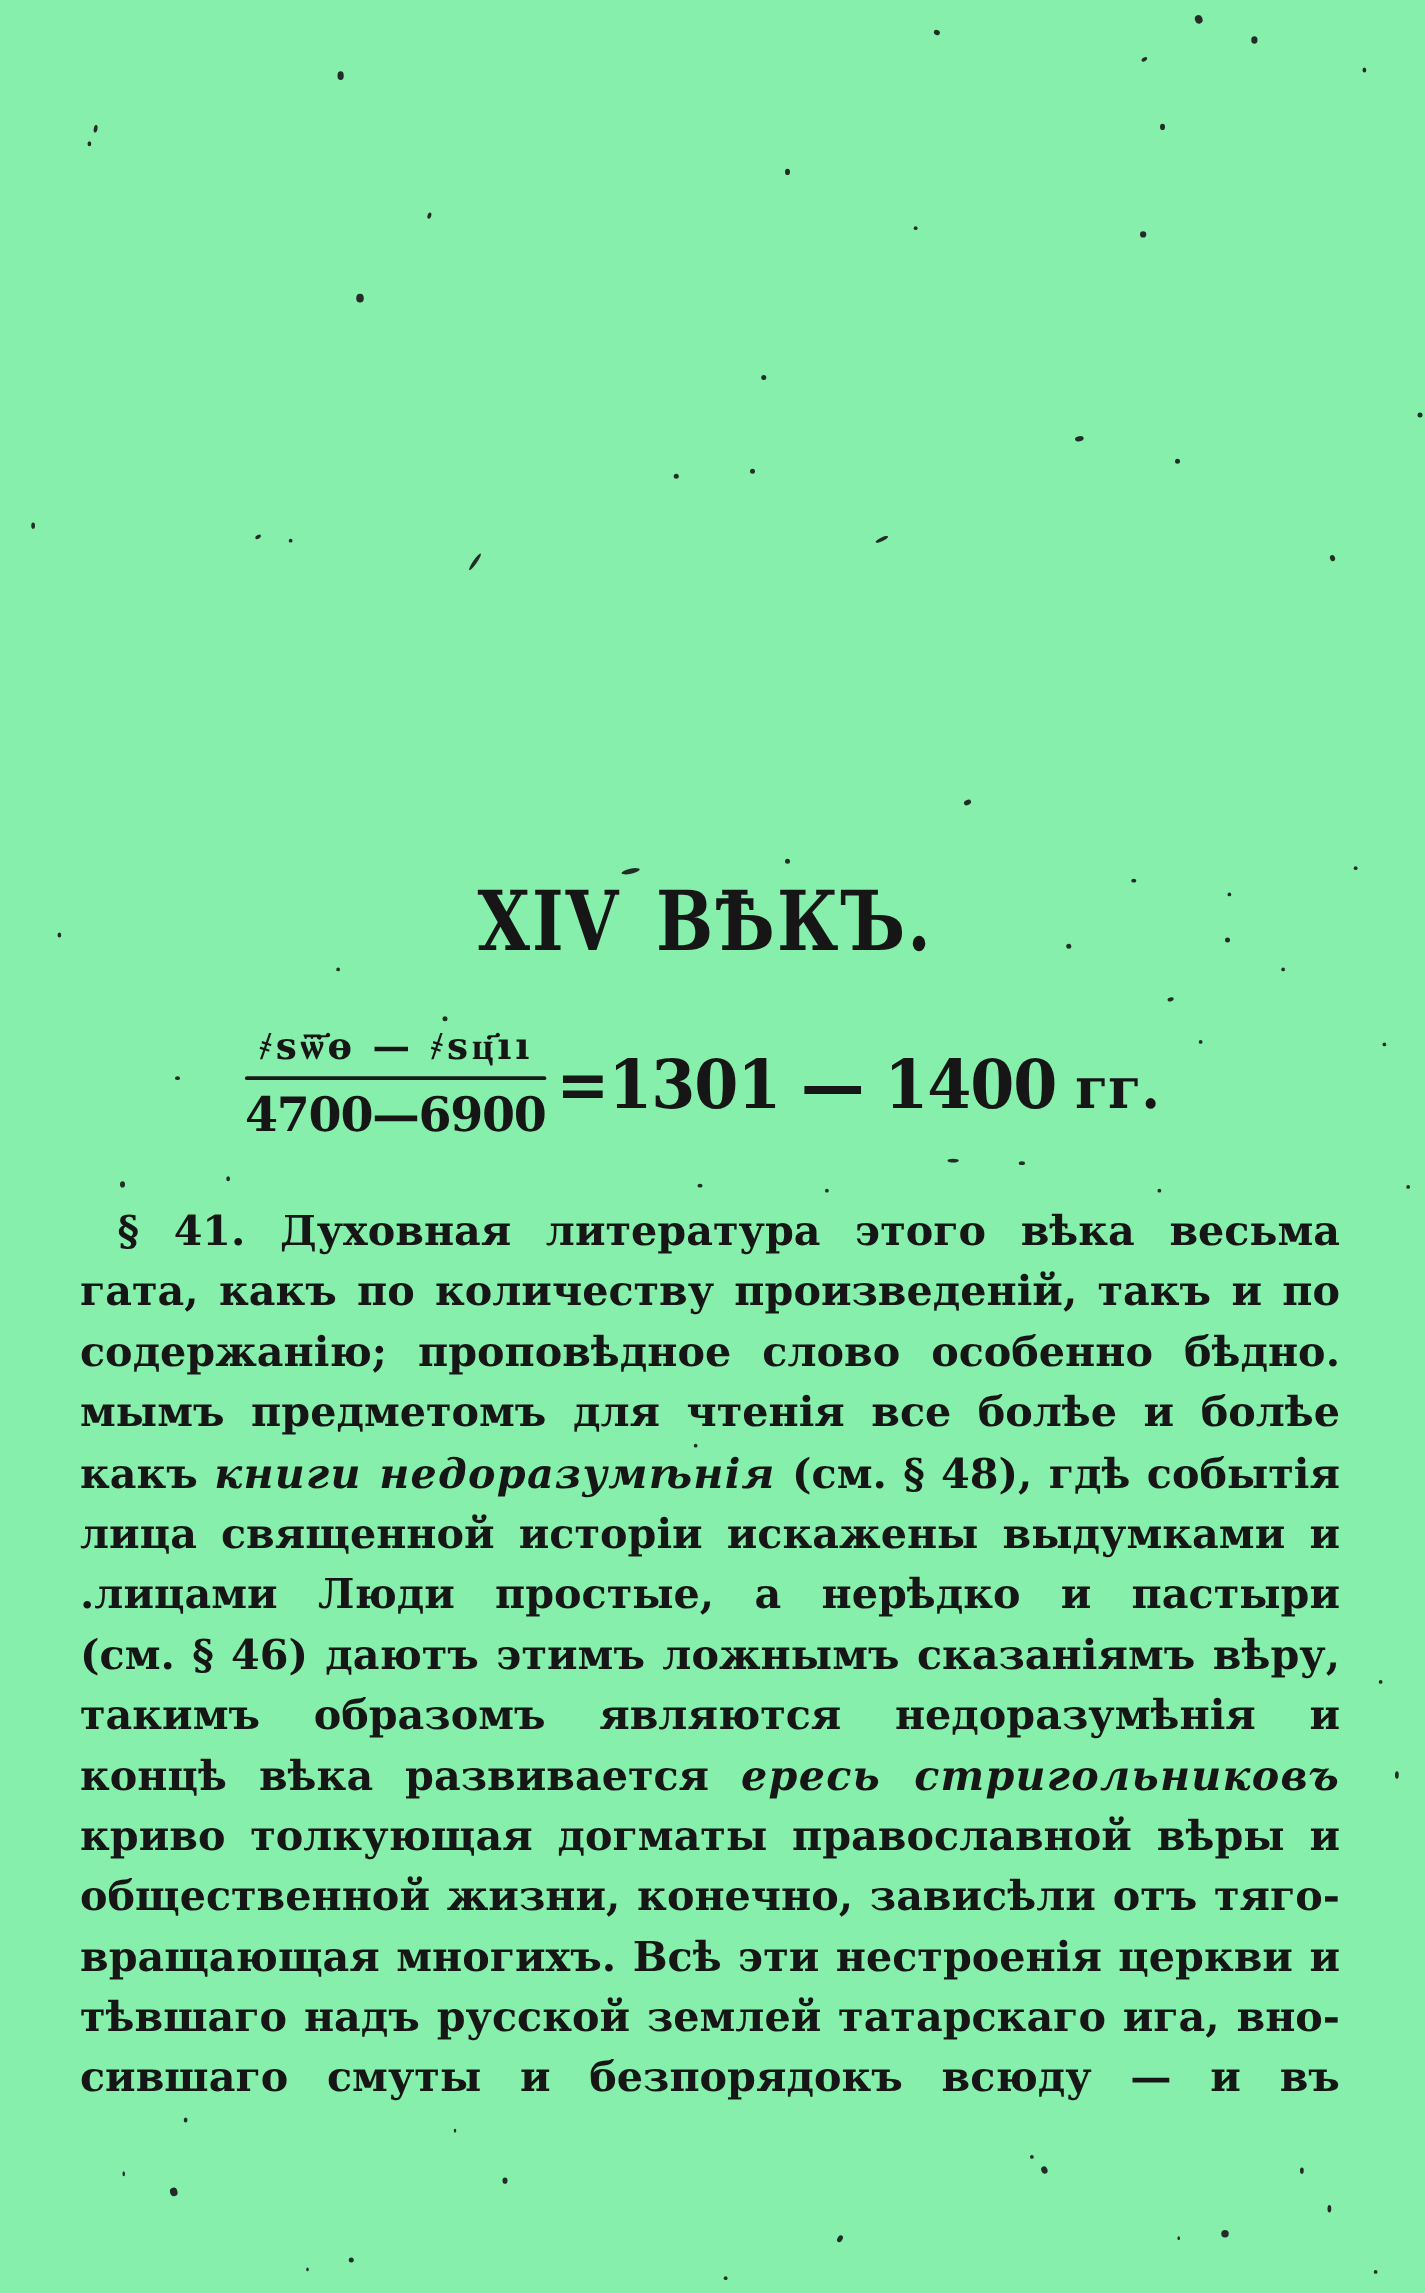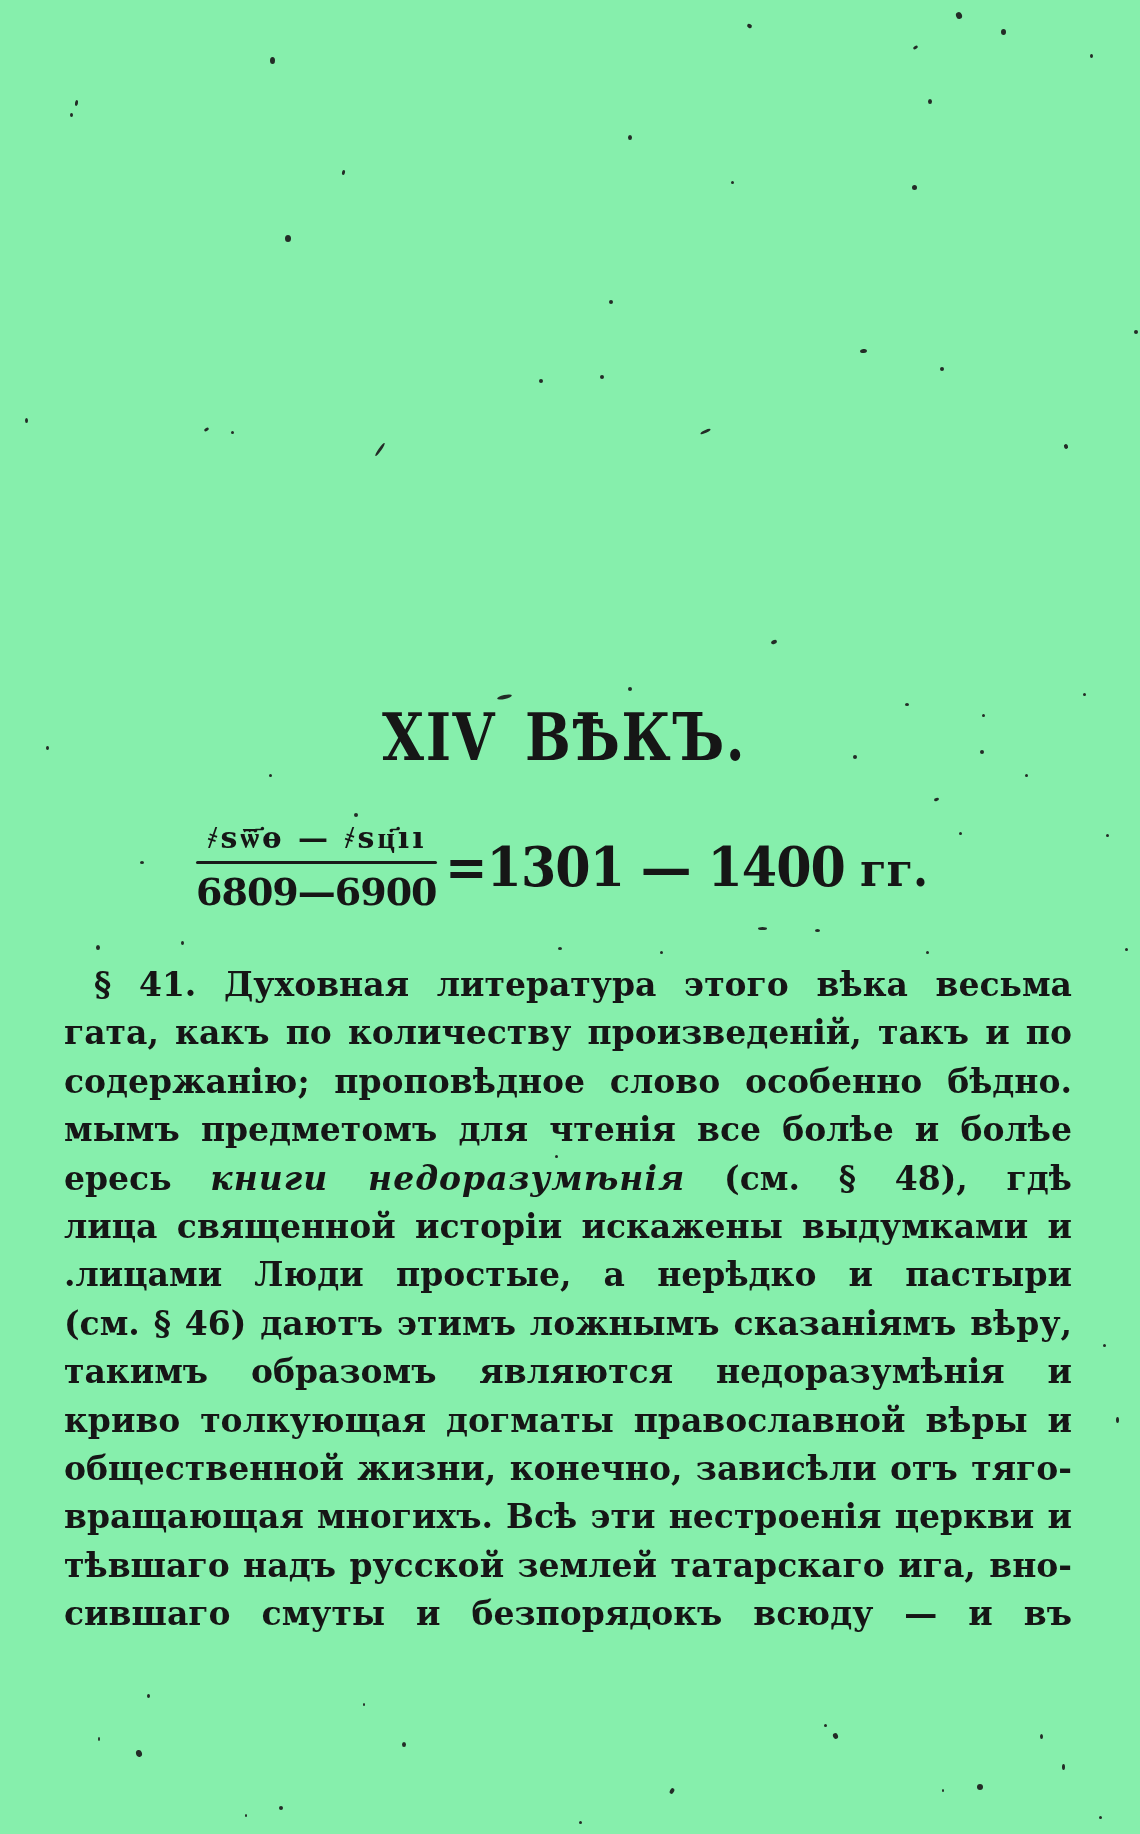--- a/index.html
+++ b/index.html
@@ -81,35 +81,36 @@
 <body>
 
 <div class="page">
 
   <h1 class="title">XIV ВѢКЪ.</h1>
 
   <div class="formula">
     <div class="fraction">
       <div class="numer">҂ѕѿ҃ѳ — ҂ѕц҃ıı</div>
       <div class="frac-rule"></div>
-      <div class="denom">6809—6900</div>
+      <div class="denom">4700—6900</div>
     </div>
     <div class="result"><span>=</span><span>1301 — 1400</span><span class="rlabel"> гг.</span></div>
   </div>
 
   <div class="paragraph">
       <div class="line indent"><span>§ 41. Духовная литература этого вѣка весьма небо-</span></div>
       <div class="line"><span>гата, какъ по количеству произведеній, такъ и по ихъ</span></div>
       <div class="line"><span>содержанію; проповѣдное слово особенно бѣдно. Люби-</span></div>
       <div class="line"><span>мымъ предметомъ для чтенія все болѣе и болѣе стано-</span></div>
-      <div class="line"><span>ересь </span><em>книги недоразумѣнія</em><span> (см. § 48), гдѣ событія и</span></div>
+      <div class="line"><span>какъ </span><em>книги недоразумѣнія</em><span> (см. § 48), гдѣ событія и</span></div>
       <div class="line"><span>лица священной исторіи искажены выдумками и небы-</span></div>
       <div class="line"><span>.лицами Люди простые, а нерѣдко и пастыри церкви</span></div>
       <div class="line"><span>(см. § 46) даютъ этимъ ложнымъ сказаніямъ вѣру, и</span></div>
       <div class="line"><span>такимъ образомъ являются недоразумѣнія и споры. Въ</span></div>
+      <div class="line"><span>концѣ вѣка развивается </span><em>ересь стригольниковъ</em></div>
       <div class="line"><span>криво толкующая догматы православной вѣры и со-</span></div>
       <div class="line"><span>общественной жизни, конечно, зависѣли отъ тяго-</span></div>
       <div class="line"><span>вращающая многихъ. Всѣ эти нестроенія церкви и</span></div>
       <div class="line"><span>тѣвшаго надъ русской землей татарскаго ига, вно-</span></div>
       <div class="line"><span>сившаго смуты и безпорядокъ всюду — и въ княже-</span></div>
     </div>
 
   <div id="noise-layer">
       <div class="speck" style="left: 956px; top: 12px; width: 6px; height: 7px; transform: rotate(-20deg);"></div>
       <div class="speck" style="left: 1001px; top: 29px; width: 5px; height: 6px; transform: rotate(0deg);"></div>

